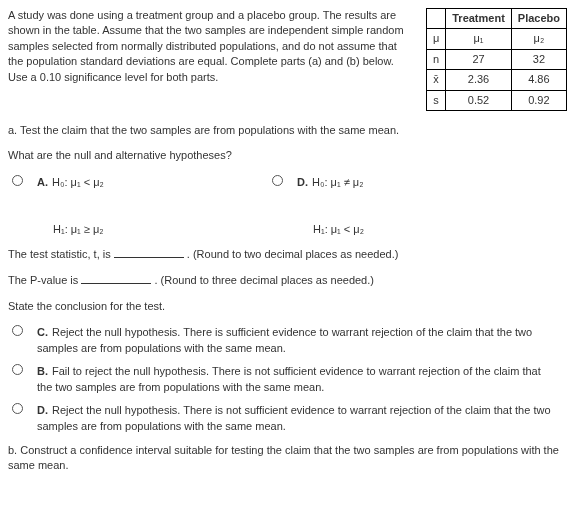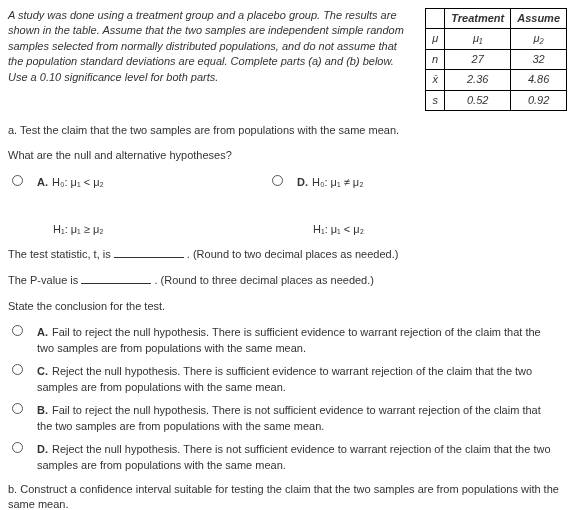--- a/index.html
+++ b/index.html
@@ -5,21 +5,21 @@
     * { margin: 0; padding: 0; box-sizing: border-box; }
     body {
       font-family: Arial, sans-serif;
       font-size: 11px;
       color: #333;
       background: #fff;
       width: 575px;
       padding: 8px;
       line-height: 1.4;
     }
-    .top-section { display: flex; gap: 16px; margin-bottom: 12px; font-style: italic; }
+    .top-section { display: flex; gap: 16px; margin-bottom: 12px; }
     .intro { flex: 1; }
     table.data { border-collapse: collapse; font-size: 11px; }
     table.data th, table.data td {
       border: 1px solid #000;
       padding: 2px 6px;
       text-align: center;
       white-space: nowrap;
     }
     table.data th { font-weight: bold; background: #fff; }
     .row-hdr { text-align: center; font-weight: normal; }
@@ -50,21 +50,21 @@
 </head>
 <body>
 
 <div class="top-section">
   <div class="intro">A study was done using a treatment group and a placebo group. The results are shown in the table. Assume that the two samples are independent simple random samples selected from normally distributed populations, and do not assume that the population standard deviations are equal. Complete parts (a) and (b) below. Use a 0.10 significance level for both parts.</div>
   <table class="data">
     <tbody>
         <tr>
       <th></th>
       <th>Treatment</th>
-      <th>Assume</th>
+      <th>Placebo</th>
     </tr>
     <tr>
       <td class="row-hdr">μ</td>
       <td>μ₁</td>
       <td>μ₂</td>
     </tr>
     <tr>
       <td class="row-hdr">n</td>
       <td>27</td>
       <td>32</td>
@@ -113,24 +113,20 @@
   <span>The P-value is</span>
   <span class="fill"></span>
   <span class="hint">. (Round to three decimal places as needed.)</span>
 </div>
 
 <div class="section">State the conclusion for the test.</div>
 
 <div class="vlist">
   <div class="opt">
     <div class="radio"></div>
-    <div class="opt-body"><span class="ol">A.</span><span>Fail to reject the null hypothesis. There is sufficient evidence to warrant rejection of the claim that the two samples are from populations with the same mean.</span></div>
-  </div>
-  <div class="opt">
-    <div class="radio"></div>
     <div class="opt-body"><span class="ol">C.</span><span>Reject the null hypothesis. There is sufficient evidence to warrant rejection of the claim that the two samples are from populations with the same mean.</span></div>
   </div>
   <div class="opt">
     <div class="radio"></div>
     <div class="opt-body"><span class="ol">B.</span><span>Fail to reject the null hypothesis. There is not sufficient evidence to warrant rejection of the claim that the two samples are from populations with the same mean.</span></div>
   </div>
   <div class="opt">
     <div class="radio"></div>
     <div class="opt-body"><span class="ol">D.</span><span>Reject the null hypothesis. There is not sufficient evidence to warrant rejection of the claim that the two samples are from populations with the same mean.</span></div>
   </div>

